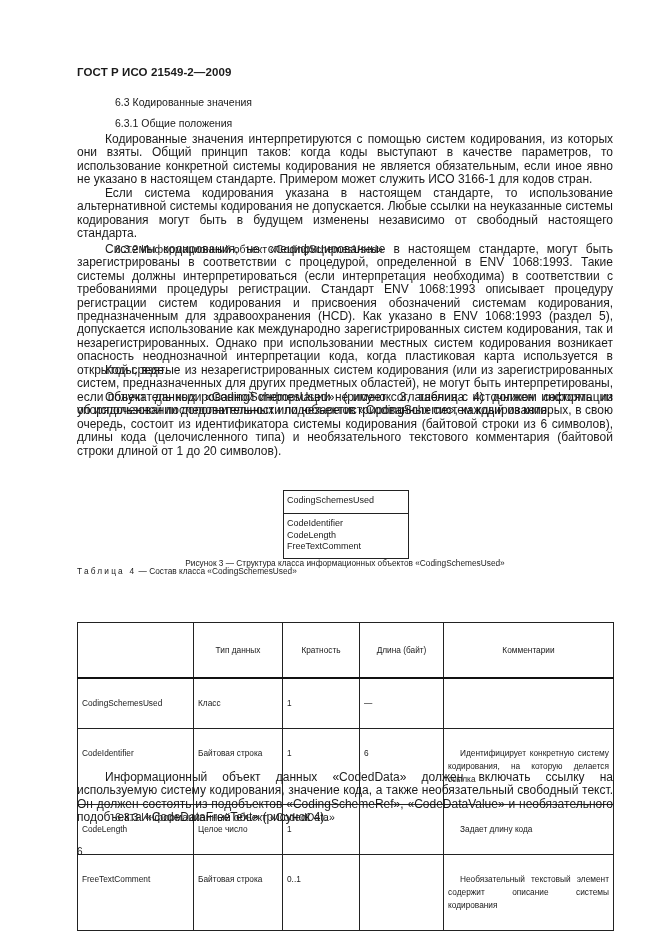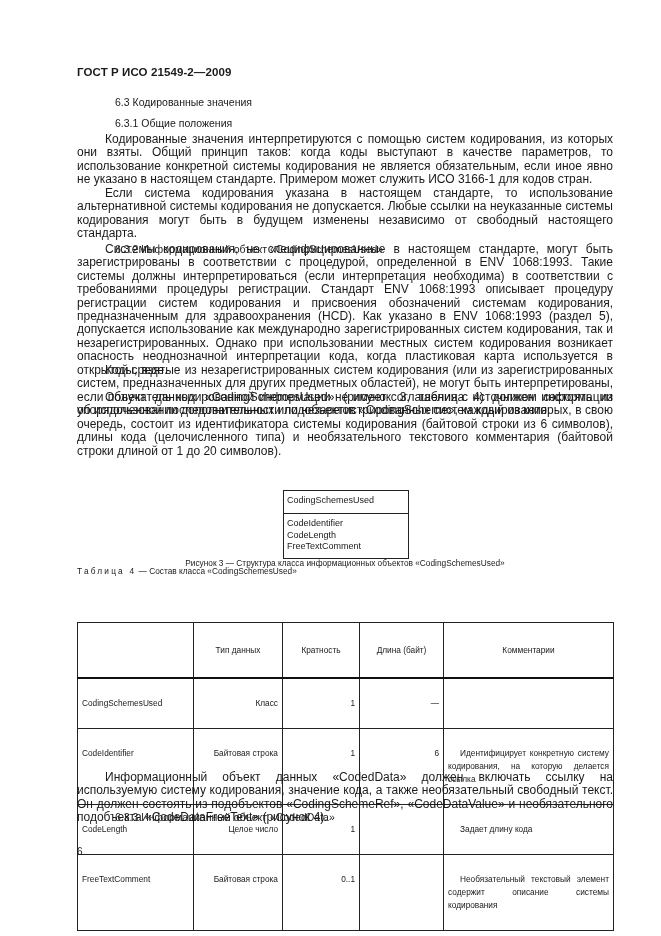--- a/index.html
+++ b/index.html
@@ -19,21 +19,21 @@
   .fig-attrs { padding: 4px 3px 0 3px; font-size: 9px; line-height: 11.5px; }
   .fig-caption { left: 77px; width: 536px; top: 558px; text-align: center; font-size: 8.3px; }
   .tbl-caption { left: 77px; top: 566px; font-size: 8.3px; }
   .tbl-caption .spaced { letter-spacing: 2.2px; }
   table.t {
     position: absolute; left: 77px; top: 622px; width: 536px; border-collapse: collapse;
     font-size: 8.3px; table-layout: fixed;
   }
   table.t td, table.t th { border: 1px solid #222; padding: 18px 4px; vertical-align: top; font-weight: normal; line-height: 13px; }
   table.t thead th { height: 18px; vertical-align: middle; text-align: center; border-bottom: 2px solid #111; }
-  table.t td.c { text-align: right; }
+  table.t td.c { text-align: left; }
   table.t td.just { text-align: justify; text-indent: 12px; }
   .page-num { left: 77px; top: 846px; font-size: 10px; }
 </style>
 </head>
 <body>
 
 <div class="abs doc-header">ГОСТ Р ИСО 21549-2—2009</div>
 
 <div class="h" style="top:96px">6.3  Кодированные значения</div>
 <div class="h" style="top:117px">6.3.1  Общие положения</div>

